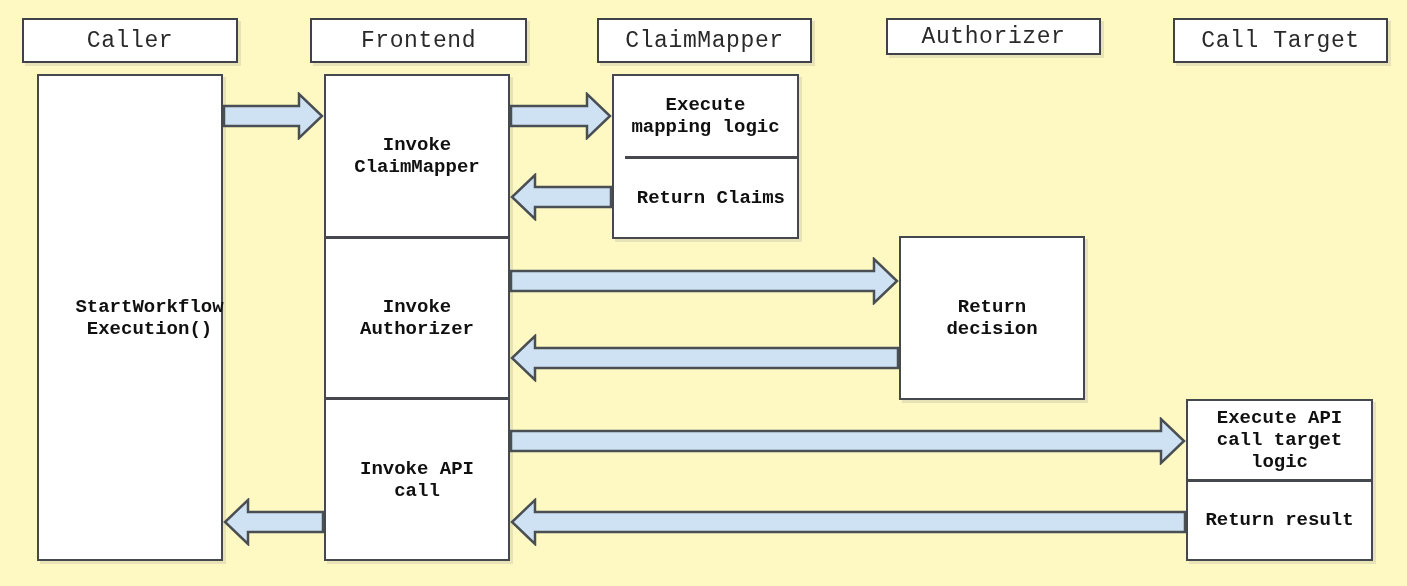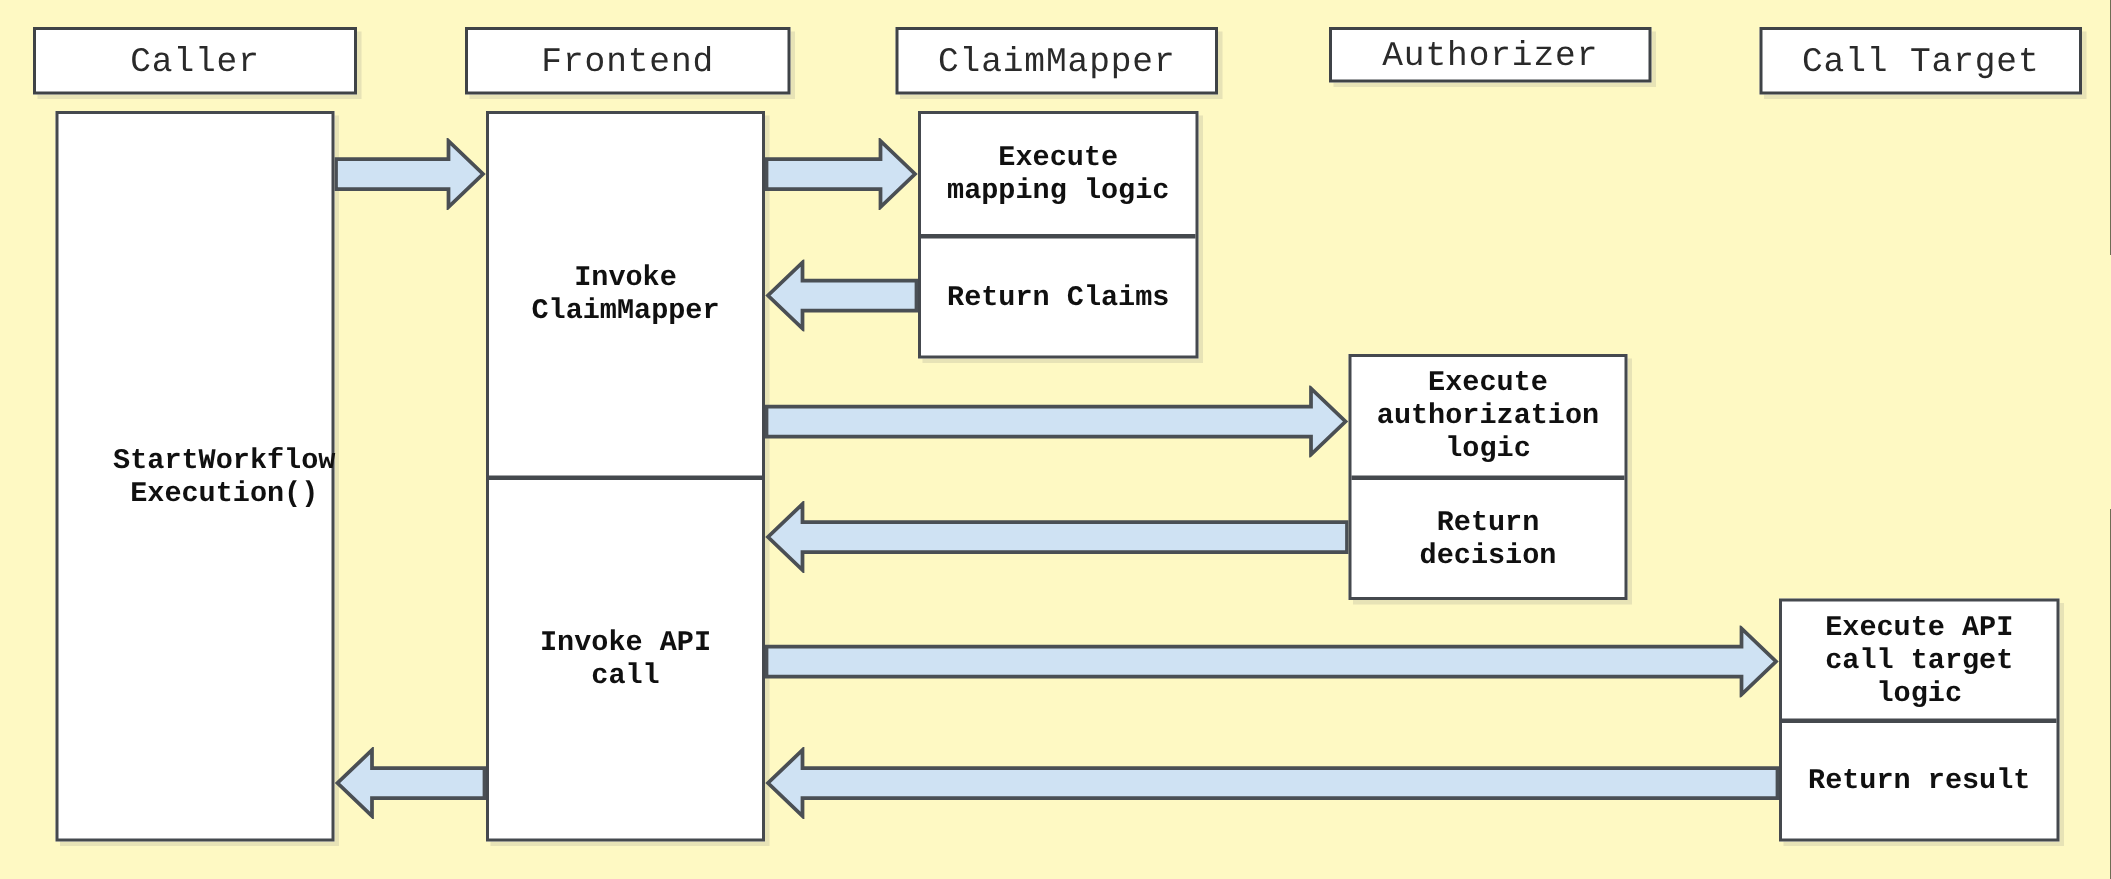--- a/index.html
+++ b/index.html
@@ -71,35 +71,35 @@
       <div class="activation" style="left: 37px; top: 74px; width: 186px; height: 487px;">
         <div class="row" style="flex-grow: 487; margin-left: 39px;">
           <span>StartWorkflow Execution()</span>
         </div>
       </div>
       <div class="activation" style="left: 324px; top: 74px; width: 186px; height: 487px;">
         <div class="row" style="flex-grow: 163;">
           <span>Invoke ClaimMapper</span>
         </div>
         <div class="row" style="flex-grow: 162;">
+          <span>Invoke Authorizer</span>
+        </div>
+        <div class="row" style="flex-grow: 162;">
           <span>Invoke API call</span>
         </div>
       </div>
-      <div class="activation" style="left: 612px; top: 74px; width: 187px; height: 165px;">
+      <div class="activation" style="left: 612px; top: 74px; width: 187px; height: 165px; align-items: flex-end;">
         <div class="row" style="flex-grow: 84;">
           <span>Execute mapping logic</span>
         </div>
         <div class="row" style="flex-grow: 81;">
           <span>Return Claims</span>
         </div>
       </div>
       <div class="activation" style="left: 899px; top: 236px; width: 186px; height: 164px;">
-        <div class="row" style="flex-grow: 82;">
-          <span>Execute authorization logic</span>
-        </div>
         <div class="row" style="flex-grow: 82; padding-left: 12px;">
           <span>Return decision</span>
         </div>
       </div>
       <div class="activation" style="left: 1186px; top: 399px; width: 187px; height: 162px;">
         <div class="row" style="flex-grow: 81; border-radius: 26px;">
           <span>Execute API call target logic</span>
         </div>
         <div class="row" style="flex-grow: 81;">
           <span>Return result</span>

